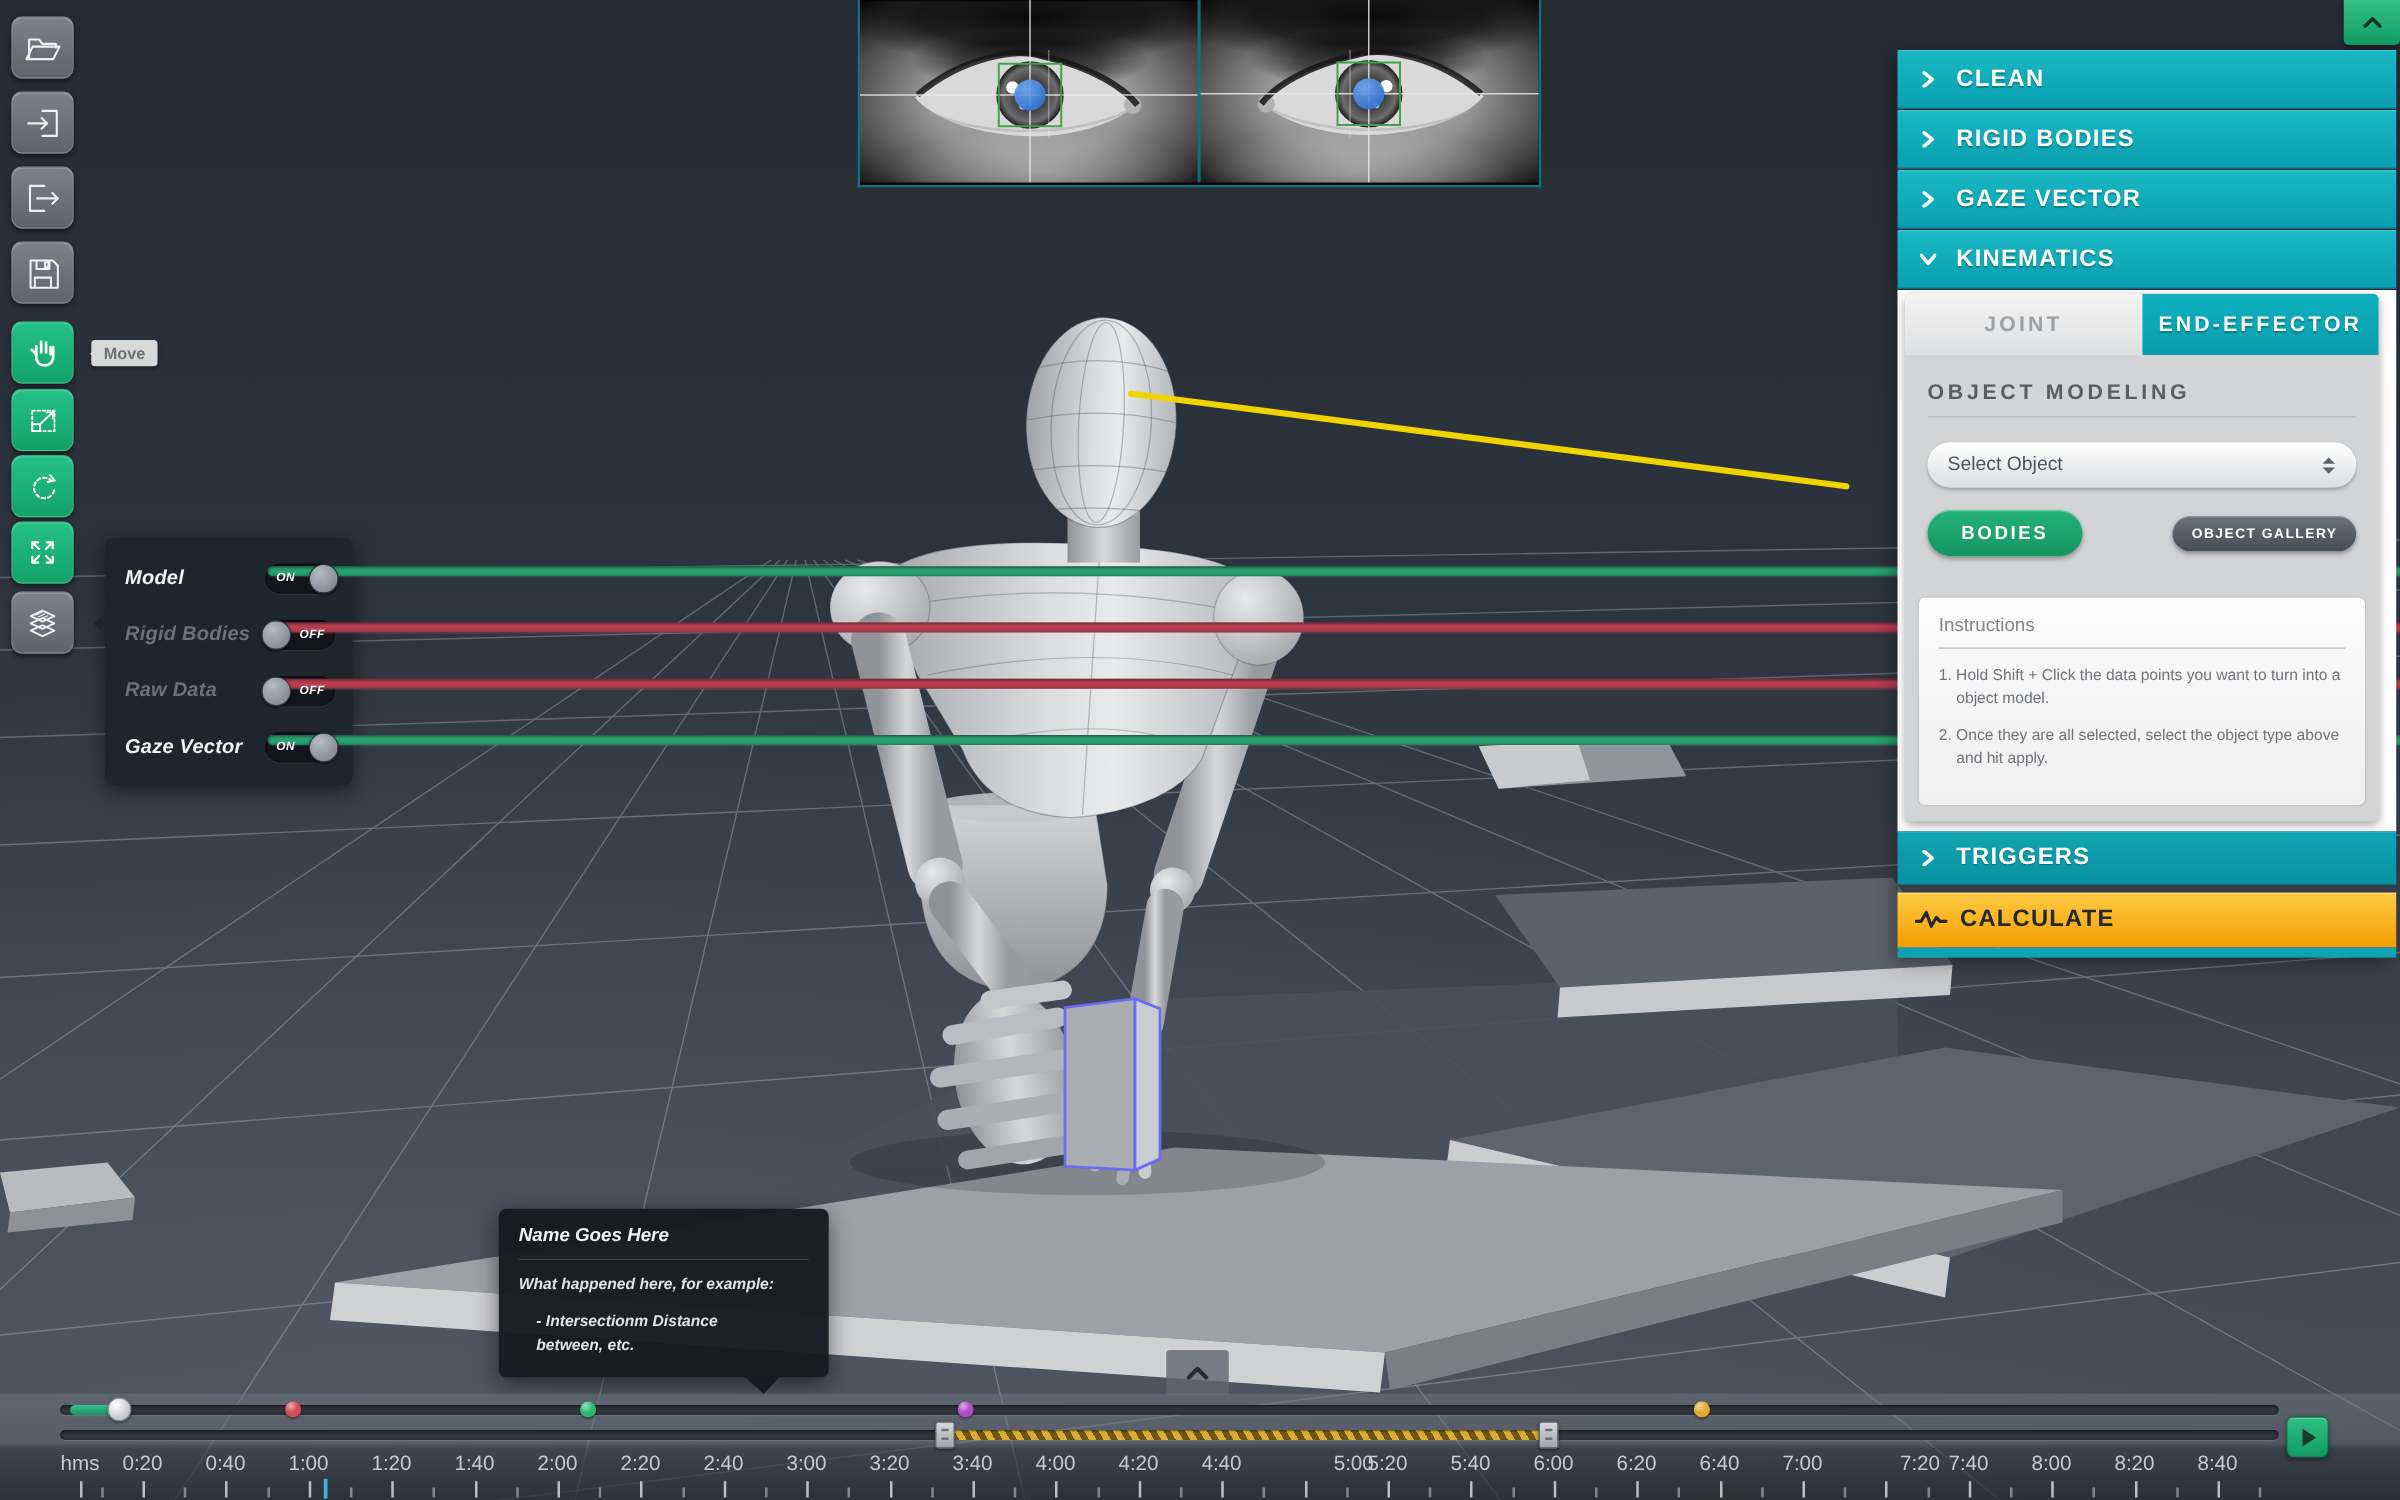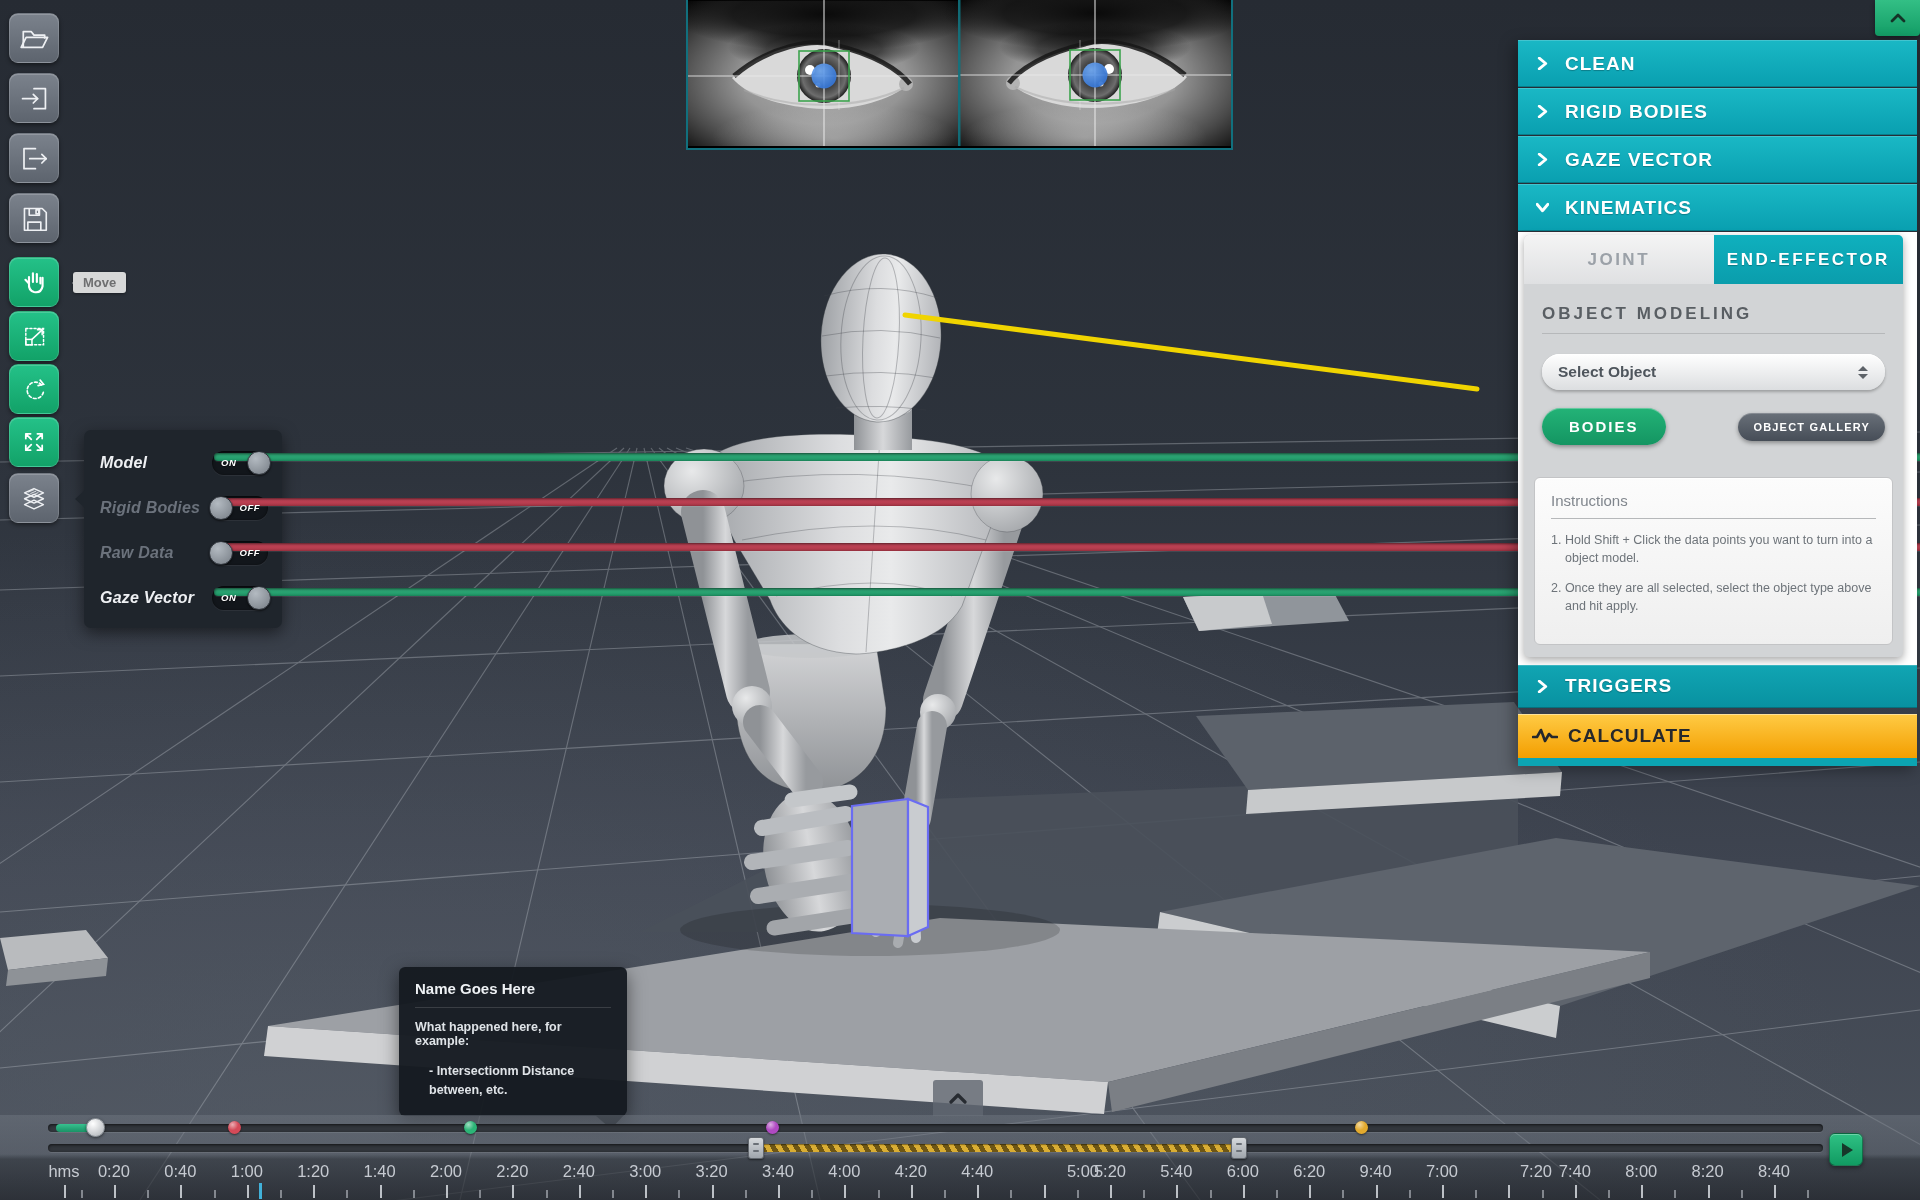--- a/index.html
+++ b/index.html
@@ -57,41 +57,41 @@
   .card{background:#d2d4d6;border-radius:5px;overflow:hidden;box-shadow:0 3px 8px rgba(0,0,0,.35);}
   .tabbar{display:flex;height:49px;}
   .tab{flex:1;display:flex;align-items:center;justify-content:center;font-size:17px;font-weight:bold;letter-spacing:2.5px;cursor:pointer;}
   .tab.inactive{background:linear-gradient(180deg,#f4f4f4,#dfe0e2);color:#9ba1a8;}
   .tab.active{background:linear-gradient(180deg,#0fb0be,#0a9dac);color:#fff;text-shadow:0 1px 1px rgba(0,0,0,.25);}
   .card-body{padding:20px 18px 16px 18px;}
   .om-title{font-size:17px;font-weight:600;color:#595e63;letter-spacing:3px;}
   .rule{border:none;border-top:1px solid #b6b8ba;margin:9px 0 0 0;}
   .select{margin-top:20px;height:36px;border-radius:18px;padding:0 16px;display:flex;align-items:center;justify-content:space-between;cursor:pointer;
     background:linear-gradient(180deg,#ffffff,#dcdee0);box-shadow:0 2px 3px rgba(0,0,0,.25), inset 0 1px 0 #fff;}
-  .select .sel-label{font-size:15.5px;font-weight:bold;color:#4e555c;}
+  .select .sel-label{font-size:15.5px;font-weight:normal;color:#4e555c;}
   .btn-row{margin-top:18px;display:flex;align-items:center;justify-content:space-between;}
   .apply-btn{padding:10px 27px;border-radius:21px;background:linear-gradient(180deg,#23b377,#149562);
     color:#fff;font-size:15px;font-weight:bold;letter-spacing:2px;cursor:pointer;
     box-shadow:0 2px 4px rgba(0,0,0,.35), inset 0 1px 0 rgba(255,255,255,.3);}
   .gallery-btn{padding:8px 15px;border-radius:16px;background:linear-gradient(180deg,#697079,#464d57);
     color:#fff;font-size:11px;font-weight:bold;letter-spacing:1.2px;cursor:pointer;
     box-shadow:0 2px 4px rgba(0,0,0,.35), inset 0 1px 0 rgba(255,255,255,.2);}
   .instructions{margin:16px 10px 12px 10px;background:linear-gradient(180deg,#fcfcfc,#efefef);
     border:1px solid #c3c4c6;border-radius:6px;padding:14px 16px 16px 16px;box-shadow:inset 0 1px 0 #fff;}
   .ins-title{font-size:15px;color:#80868d;}
   .ins-list{margin:12px 0 0 0;padding:0;list-style:none;}
   .ins-list li{font-size:12.5px;color:#6e747a;line-height:1.45;margin-bottom:12px;padding-left:14px;text-indent:-14px;}
   .calc-bar{height:44px;margin-top:6px;display:flex;align-items:center;padding-left:14px;cursor:pointer;
     background:linear-gradient(180deg,#ffcb45,#f39e00);box-shadow:inset 0 1px 0 rgba(255,255,255,.45);}
   .calc-bar .hlabel{color:#25282c;font-size:19px;font-weight:bold;letter-spacing:1px;margin-left:10px;}
   .panel-foot{height:8px;background:#0ca4b2;}
 
   
-  .annot{position:absolute;left:399px;top:967px;width:228px;background:rgba(21,26,32,.96);border-radius:6px;
-    padding:13px 16px 16px 16px;box-shadow:0 6px 18px rgba(0,0,0,.5);}
+  .annot{position:absolute;left:399px;top:967px;width:264px;background:rgba(21,26,32,.96);border-radius:6px;
+    padding:13px 16px 16px 16px;box-shadow:0 6px 18px rgba(0,0,0,.5);font-style:italic;}
   .annot:after{content:"";position:absolute;left:196px;bottom:-13px;border-left:16px solid transparent;
     border-right:13px solid transparent;border-top:14px solid rgba(21,26,32,.96);}
   .annot .a-title{color:#eef1f4;font-size:15px;font-weight:600;}
   .annot .a-rule{border:none;border-top:1px solid rgba(255,255,255,.14);margin:10px 0 12px 0;}
   .annot .a-sub{color:#dfe3e7;font-size:12.5px;font-weight:600;}
   .annot .a-bullet{color:#dfe3e7;font-size:12.5px;font-weight:600;margin:14px 0 0 14px;line-height:1.5;width:150px;}
 
   
   .expand-tab{position:absolute;left:933px;top:1080px;width:50px;height:36px;background:rgba(96,103,113,.8);
     border-radius:3px 3px 0 0;display:flex;align-items:center;justify-content:center;cursor:pointer;}
@@ -603,21 +603,21 @@
         <div class="tick minor" style="left:1076.8px"></div>
         <span class="t-label" style="left:1176.4px">5:40</span>
         <div class="tick major" style="left:1176.4px"></div>
         <div class="tick minor" style="left:1143.2px"></div>
         <span class="t-label" style="left:1242.8px">6:00</span>
         <div class="tick major" style="left:1242.8px"></div>
         <div class="tick minor" style="left:1209.6px"></div>
         <span class="t-label" style="left:1309.2px">6:20</span>
         <div class="tick major" style="left:1309.2px"></div>
         <div class="tick minor" style="left:1276.0px"></div>
-        <span class="t-label" style="left:1375.6px">9:40</span>
+        <span class="t-label" style="left:1375.6px">6:40</span>
         <div class="tick major" style="left:1375.6px"></div>
         <div class="tick minor" style="left:1342.4px"></div>
         <span class="t-label" style="left:1442.0px">7:00</span>
         <div class="tick major" style="left:1442.0px"></div>
         <div class="tick minor" style="left:1408.8px"></div>
         <span class="t-label" style="left:1536px">7:20</span>
         <div class="tick major" style="left:1508.4px"></div>
         <div class="tick minor" style="left:1475.2px"></div>
         <span class="t-label" style="left:1574.8px">7:40</span>
         <div class="tick major" style="left:1574.8px"></div>

